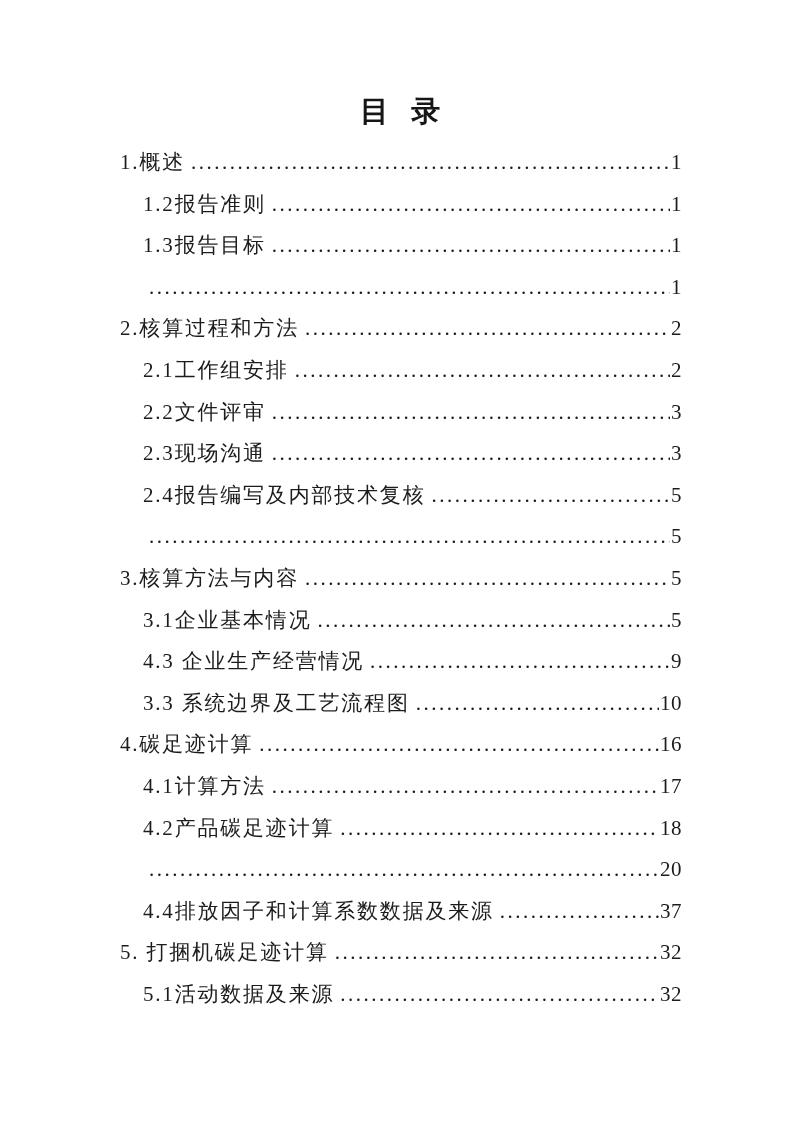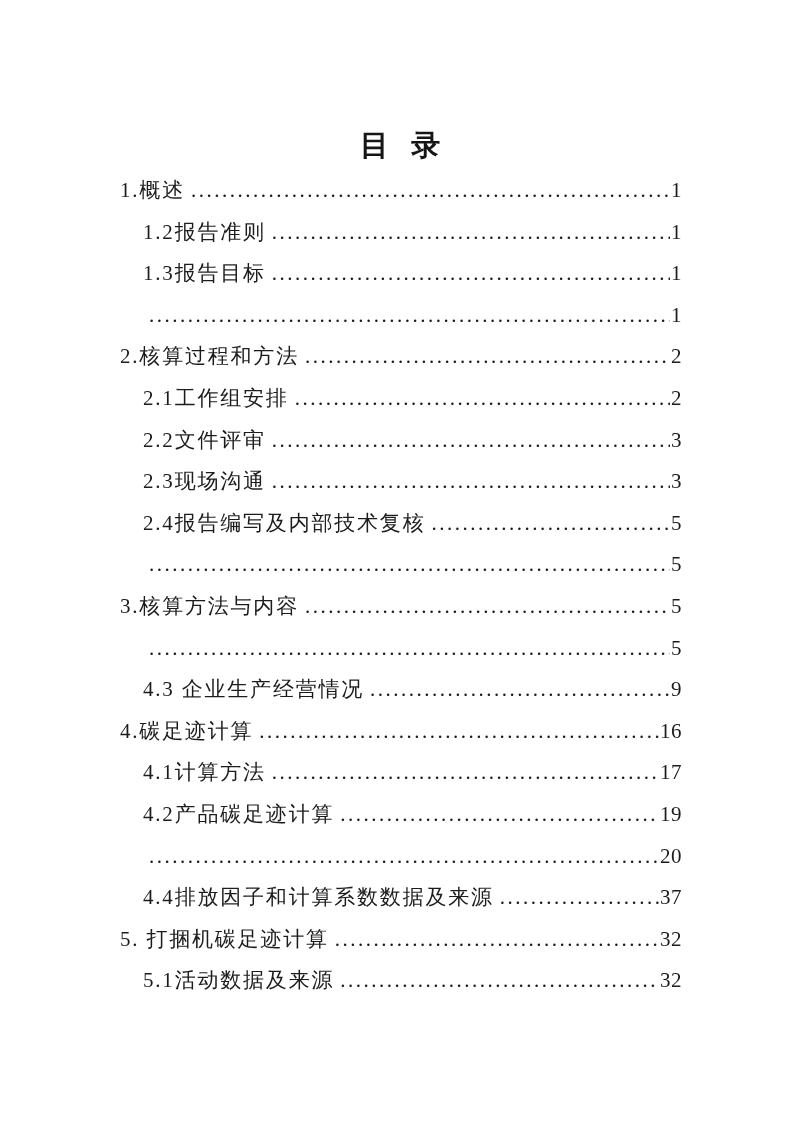--- a/index.html
+++ b/index.html
@@ -12,37 +12,36 @@
     height: 1131px;
     font-family: "Liberation Serif", "DejaVu Serif", serif;
     color: #1c1c1c;
     overflow: hidden;
   }
   .page {
     position: relative;
     width: 800px;
     height: 900px;
     background: #ffffff;
-    margin-top: 34px;
   }
   .toc-title {
     position: absolute;
     top: 92px;
     left: 0;
     width: 100%;
     margin: 0;
     text-align: center;
     font-size: 29px;
     font-weight: bold;
     word-spacing: 15px;
     color: #161616;
   }
   .toc {
     position: absolute;
-    top: 136px;
+    top: 142px;
     left: 120px;
     width: 562px;
   }
   .toc-row {
     display: flex;
     align-items: baseline;
     height: 41.6px;
     line-height: 41.6px;
     font-size: 21px;
     cursor: pointer;
@@ -141,47 +140,53 @@
     <span class="toc-page">5</span>
   </div>
 
   <div class="toc-row level1">
     <span class="toc-label">3.核算方法与内容</span>
     <span class="toc-dots"></span>
     <span class="toc-page">5</span>
   </div>
 
   <div class="toc-row level2">
+    <span class="toc-label">3.1企业基本情况</span>
     <span class="toc-dots"></span>
     <span class="toc-page">5</span>
   </div>
 
   <div class="toc-row level2">
     <span class="toc-label">4.3 企业生产经营情况</span>
     <span class="toc-dots"></span>
     <span class="toc-page">9</span>
   </div>
 
+  <div class="toc-row level2">
+    <span class="toc-label">3.3 系统边界及工艺流程图</span>
+    <span class="toc-dots"></span>
+    <span class="toc-page">10</span>
+  </div>
 
   <div class="toc-row level1">
     <span class="toc-label">4.碳足迹计算</span>
     <span class="toc-dots"></span>
     <span class="toc-page">16</span>
   </div>
 
   <div class="toc-row level2">
     <span class="toc-label">4.1计算方法</span>
     <span class="toc-dots"></span>
     <span class="toc-page">17</span>
   </div>
 
   <div class="toc-row level2">
     <span class="toc-label">4.2产品碳足迹计算</span>
     <span class="toc-dots"></span>
-    <span class="toc-page">19</span>
+    <span class="toc-page">18</span>
   </div>
 
   <div class="toc-row level2">
     <span class="toc-dots"></span>
     <span class="toc-page">20</span>
   </div>
 
   <div class="toc-row level2">
     <span class="toc-label">4.4排放因子和计算系数数据及来源</span>
     <span class="toc-dots"></span>

